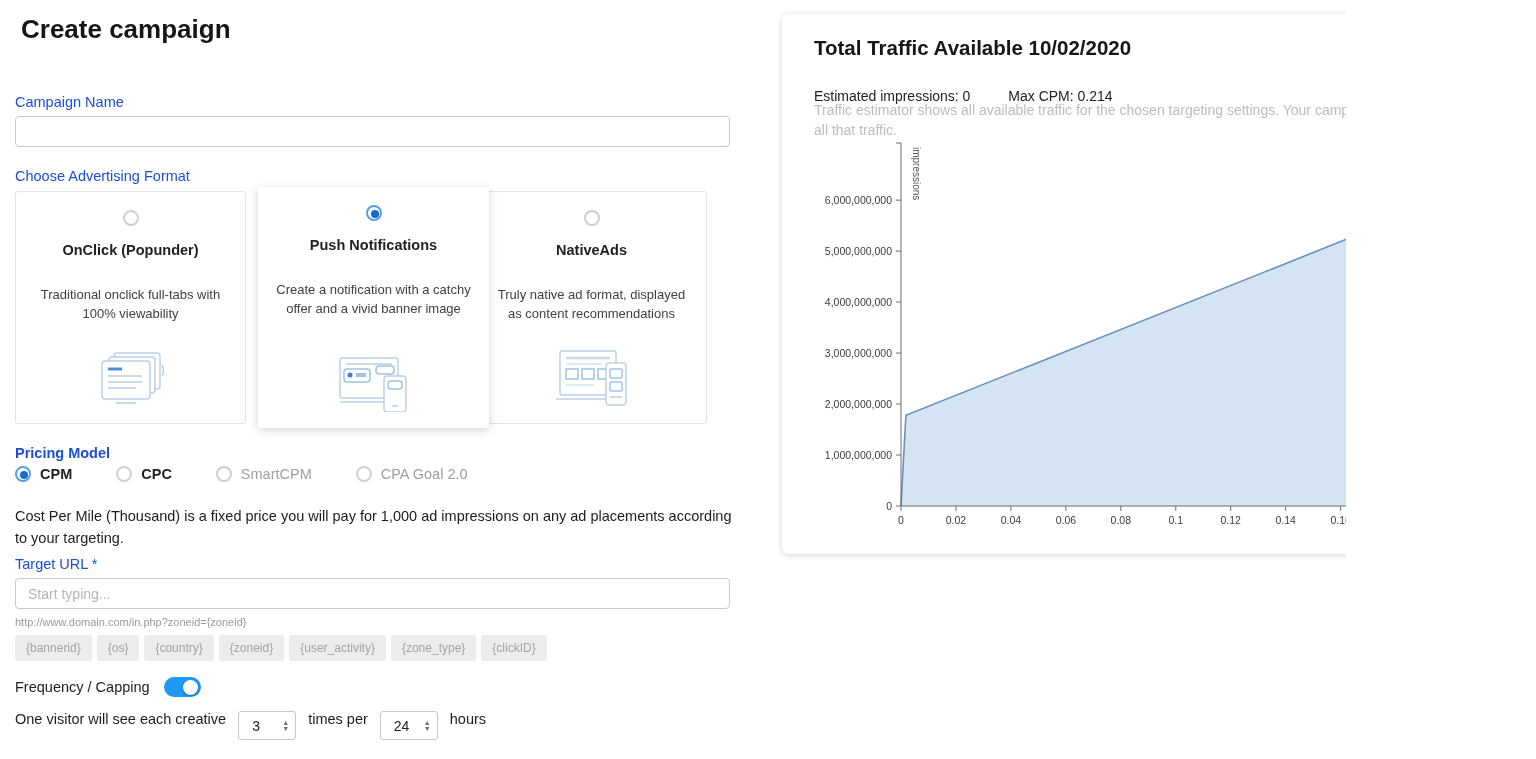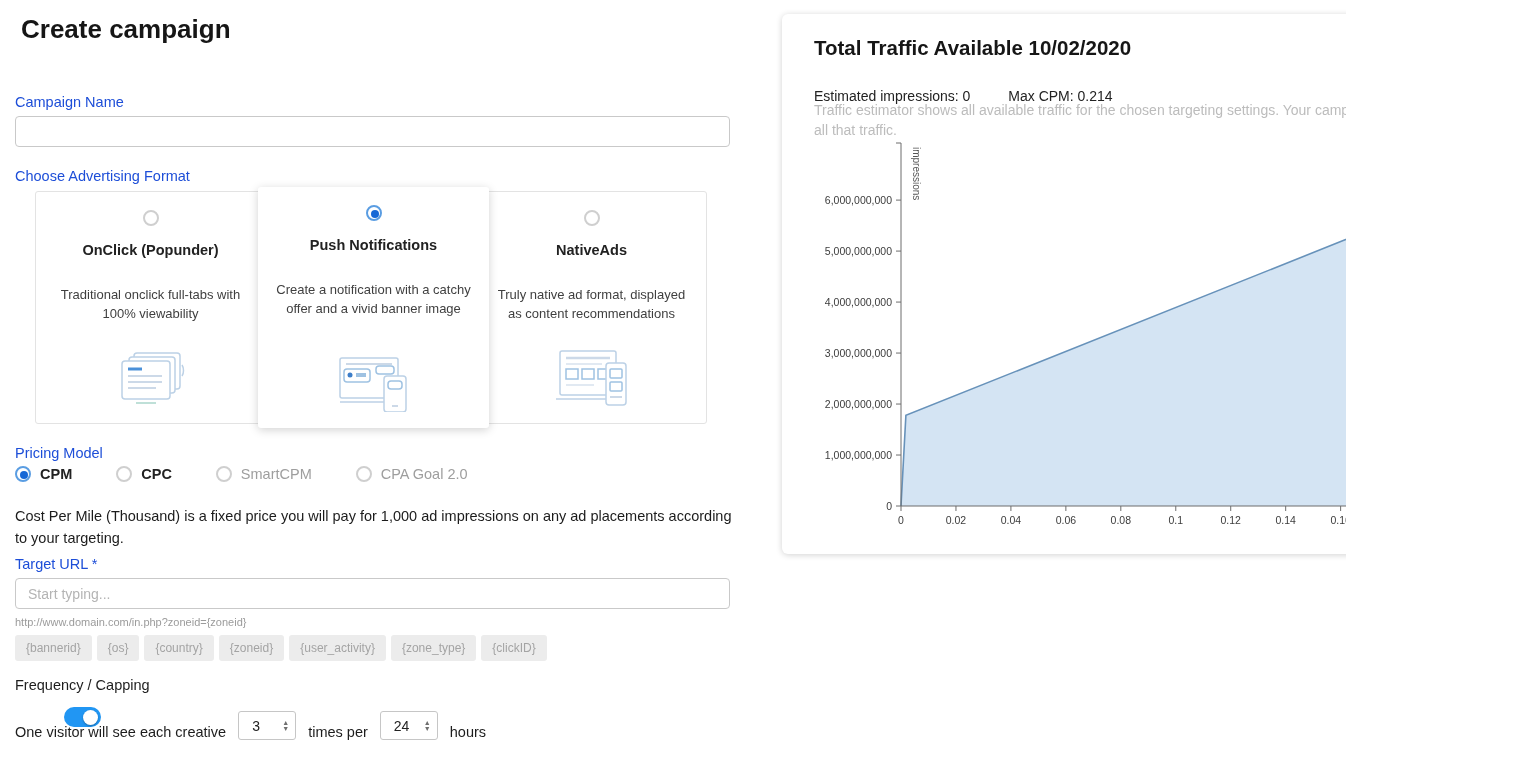--- a/index.html
+++ b/index.html
@@ -18,57 +18,57 @@
   .text-input::placeholder { color:#b4b4b4; }
   #campaign-name-input { left:15px; top:116px; width:715px; height:31px; }
 
   #format-label { left:15px; top:168px; }
 
   .format-card { top:191px; width:231px; height:233px; background:#fff; border:1px solid #e3e3e3;
                  border-radius:3px; text-align:center; padding:18px 14px 10px; cursor:pointer;
                  display:flex; flex-direction:column; align-items:center; }
   .format-card.selected { top:187px; height:241px; border:none;
                  box-shadow:0 2px 10px rgba(0,0,0,0.18); z-index:2; }
-  #format-card-0 { left:15px;margin-left:20px; }
+  #format-card-0 { left:15px; }
   #format-card-1 { left:258px; }
   #format-card-2 { left:476px;text-align:center; }
   .card-title { font-size:14.5px; font-weight:700; color:#222; margin-top:16px; }
   .card-desc  { font-size:13px; color:#3f3f3f; line-height:1.45; margin-top:28px; }
   .card-icon { margin-top:auto; margin-bottom:6px; }
 
   
   .radio { width:16px; height:16px; border-radius:50%; border:2px solid #cfcfcf; background:#fff;
            display:inline-block; position:relative; flex:none; }
   .radio.checked { border-color:#5a9de2; }
   .radio.checked::after { content:""; position:absolute; left:3px; top:3px; width:8px; height:8px;
            border-radius:50%; background:#1668d6; }
 
-  #pricing-label { left:15px; top:445px; }
+  #pricing-label { left:15px; top:445px;font-weight:bold; }
   #pricing-row { left:15px; top:466px; display:flex; align-items:center; }
   .pricing-option { display:flex; align-items:center; gap:9px; cursor:pointer; }
   .pricing-option .p-label { font-size:14.5px; font-weight:700; color:#222; }
   .pricing-option.muted .p-label { color:#9e9e9e; font-weight:400; }
   #pricing-row .pricing-option { margin-right:44px; }
 
   #pricing-desc { left:15px; top:505px; width:718px; font-size:14.5px; color:#1c1c1c; line-height:1.55; }
 
   #target-url-label { left:15px; top:556px; }
   #target-url-input { left:15px; top:578px; width:715px; height:31px; }
   #url-helper { left:15px; top:616px; font-size:11px; color:#9b9b9b; }
   #token-row { left:15px; top:635px; display:flex; gap:5px; }
   .token-chip { background:#ececec; color:#a4a4a4; font-size:12px; padding:6px 11px;
                 border-radius:3px; cursor:pointer; }
 
-  #freq-row { left:15px; top:677px; display:flex; align-items:center; gap:14px;flex-direction:column; }
+  #freq-row { left:15px; top:677px; display:flex; align-items:center; gap:14px; }
   #freq-label { font-size:14.5px; color:#1d1d1d; }
   .toggle { width:37px; height:20px; border-radius:10px; background:#2196f3; position:relative; cursor:pointer; }
   .toggle::after { content:""; position:absolute; right:3px; top:2.5px; width:15px; height:15px;
                    border-radius:50%; background:#fff; box-shadow:0 1px 2px rgba(0,0,0,0.3); }
 
-  #freq-sentence { left:15px; top:711px; display:flex; align-items:flex-end; gap:12px;
+  #freq-sentence { left:15px; top:711px; display:flex; align-items:flex-start; gap:12px;
                    font-size:14.5px; color:#1d1d1d; }
   .stepper { border:1px solid #c6c6c6; border-radius:3px; width:58px; height:29px; background:#fff;
              display:flex; align-items:center; padding:0 6px 0 13px; }
   .stepper .num { font-size:14px; color:#222; flex:1; }
   .stepper .arrows { display:flex; flex-direction:column; align-items:center; color:#6f6f6f;
                      font-size:7px; line-height:6px; cursor:pointer; }
 
   
   #traffic-card { left:782px; top:14px; width:736px; height:540px; background:#fff;
                   border-radius:6px; box-shadow:0 1px 6px rgba(0,0,0,0.18); }

